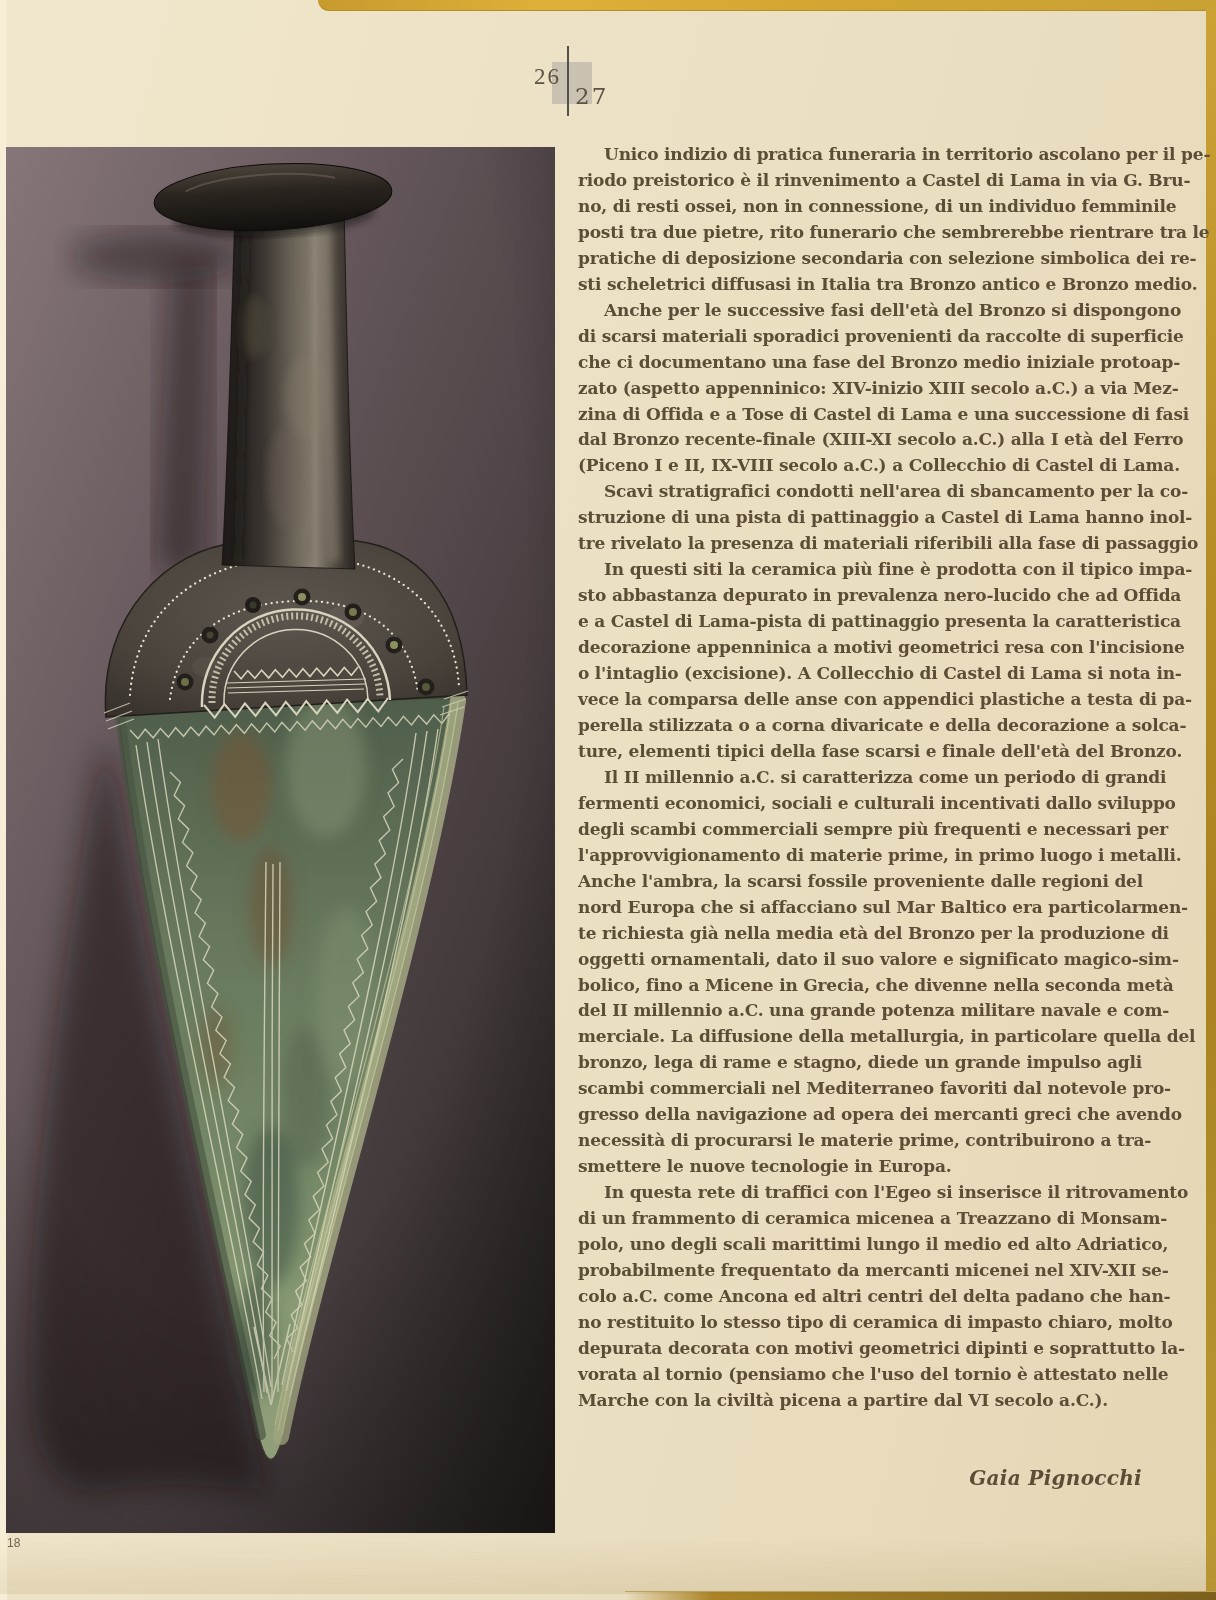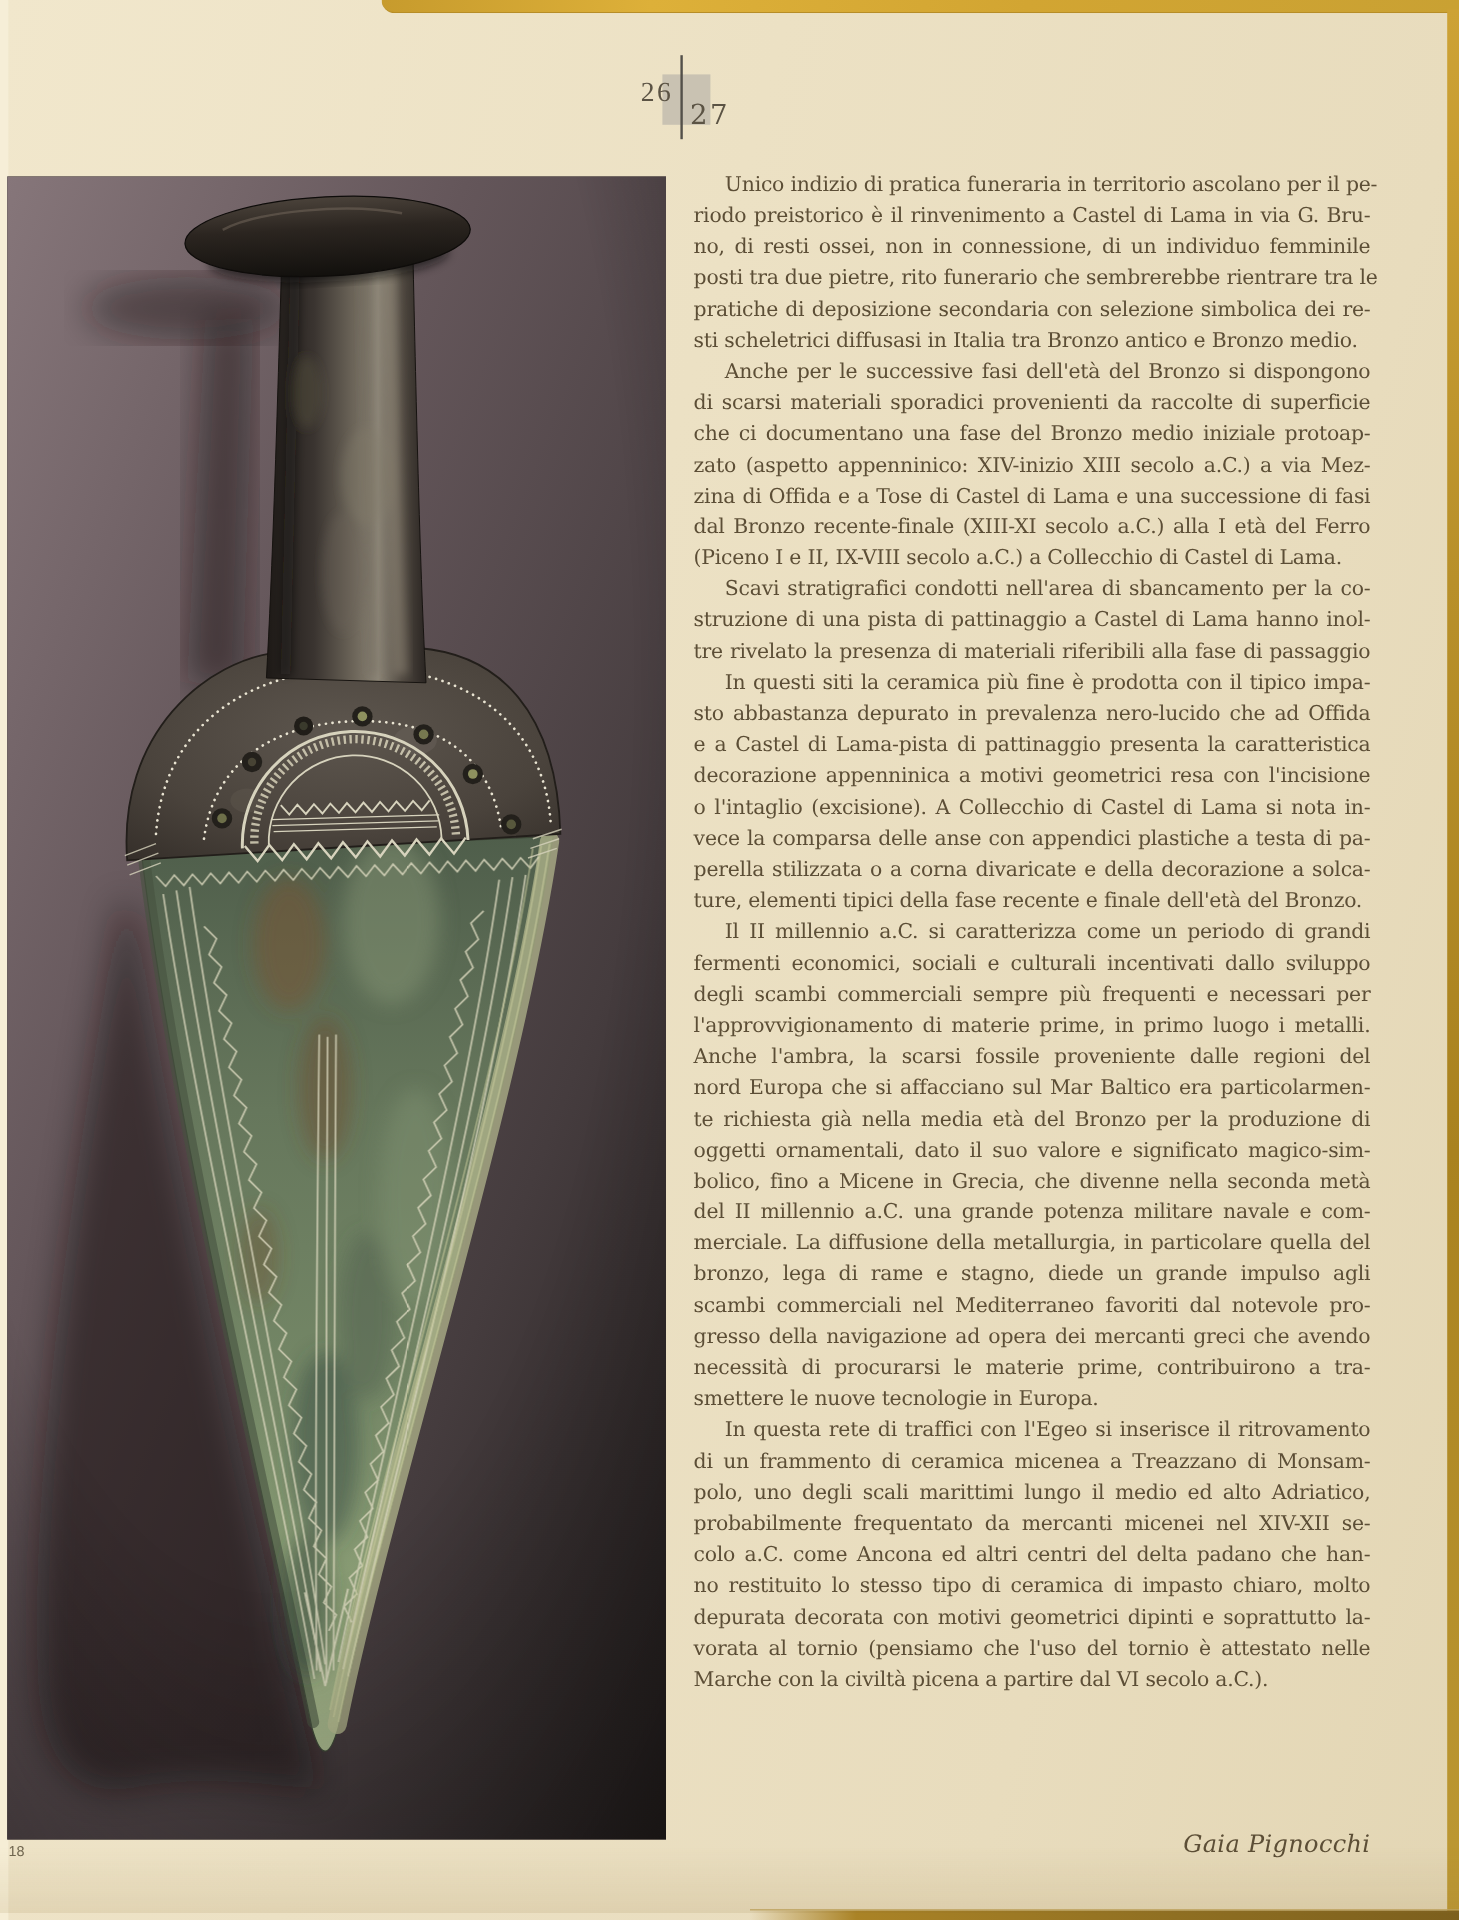--- a/index.html
+++ b/index.html
@@ -25,21 +25,21 @@
   .pagenum-divider{position:absolute;left:567px;top:46px;width:2px;height:70px;
     background:#53504a;}
   .pn{position:absolute;font-size:23px;color:#5b5344;letter-spacing:2px;}
   .pn-left{left:515px;top:64px;width:46px;text-align:right;font-family:Liberation Serif, serif;}
   .pn-right{left:575px;top:83px;text-align:right;}
   .photo{position:absolute;left:6px;top:147px;width:549px;height:1386px;background:#3a3233;}
   .photo svg{display:block;width:100%;height:100%;}
   .fig-num{position:absolute;left:7px;top:1536px;font-family:"Liberation Sans",sans-serif;
     font-size:12px;color:#6f654f;}
   .article{position:absolute;left:578px;top:142px;width:564px;color:#5c4e36;
-    font-size:17px;line-height:25.95px;letter-spacing:-0.2px;}
+    font-size:17px;line-height:25.95px;letter-spacing:-0.2px;font-weight:bold;}
   .line{white-space:nowrap;text-align:justify;text-align-last:justify;}
   .line.last{text-align-last:left;}
   .line.first{text-indent:26px;}
   .signature{margin-top:30px;text-align:right;font-style:italic;font-size:20px;
     letter-spacing:.3px;color:#5c4e36;}
 </style>
 </head>
 <body>
 
 <div class="gilt-top"></div>
@@ -219,21 +219,21 @@
     <div class="line first">Scavi stratigrafici condotti nell'area di sbancamento per la co-</div>
     <div class="line">struzione di una pista di pattinaggio a Castel di Lama hanno inol-</div>
     <div class="line">tre rivelato la presenza di materiali riferibili alla fase di passaggio</div>
     <div class="line first">In questi siti la ceramica più fine è prodotta con il tipico impa-</div>
     <div class="line">sto abbastanza depurato in prevalenza nero-lucido che ad Offida</div>
     <div class="line">e a Castel di Lama-pista di pattinaggio presenta la caratteristica</div>
     <div class="line">decorazione appenninica a motivi geometrici resa con l'incisione</div>
     <div class="line">o l'intaglio (excisione). A Collecchio di Castel di Lama si nota in-</div>
     <div class="line">vece la comparsa delle anse con appendici plastiche a testa di pa-</div>
     <div class="line">perella stilizzata o a corna divaricate e della decorazione a solca-</div>
-    <div class="line last">ture, elementi tipici della fase recente e finale dell'età del Bronzo.</div>
+    <div class="line last">ture, elementi tipici della fase scarsi e finale dell'età del Bronzo.</div>
     <div class="line first">Il II millennio a.C. si caratterizza come un periodo di grandi</div>
     <div class="line">fermenti economici, sociali e culturali incentivati dallo sviluppo</div>
     <div class="line">degli scambi commerciali sempre più frequenti e necessari per</div>
     <div class="line">l'approvvigionamento di materie prime, in primo luogo i metalli.</div>
     <div class="line">Anche l'ambra, la scarsi fossile proveniente dalle regioni del</div>
     <div class="line">nord Europa che si affacciano sul Mar Baltico era particolarmen-</div>
     <div class="line">te richiesta già nella media età del Bronzo per la produzione di</div>
     <div class="line">oggetti ornamentali, dato il suo valore e significato magico-sim-</div>
     <div class="line">bolico, fino a Micene in Grecia, che divenne nella seconda metà</div>
     <div class="line">del II millennio a.C. una grande potenza militare navale e com-</div>
@@ -246,17 +246,17 @@
     <div class="line first">In questa rete di traffici con l'Egeo si inserisce il ritrovamento</div>
     <div class="line">di un frammento di ceramica micenea a Treazzano di Monsam-</div>
     <div class="line">polo, uno degli scali marittimi lungo il medio ed alto Adriatico,</div>
     <div class="line">probabilmente frequentato da mercanti micenei nel XIV-XII se-</div>
     <div class="line">colo a.C. come Ancona ed altri centri del delta padano che han-</div>
     <div class="line">no restituito lo stesso tipo di ceramica di impasto chiaro, molto</div>
     <div class="line">depurata decorata con motivi geometrici dipinti e soprattutto la-</div>
     <div class="line">vorata al tornio (pensiamo che l'uso del tornio è attestato nelle</div>
     <div class="line last">Marche con la civiltà picena a partire dal VI secolo a.C.).</div>
   </div>
-<div class="article" style="top:1494px;">
+<div class="article" style="top:1436px;">
   <div class="signature">Gaia Pignocchi</div>
 </div>
 
 <div class="bottom-shade"></div>
 
 </body></html>

